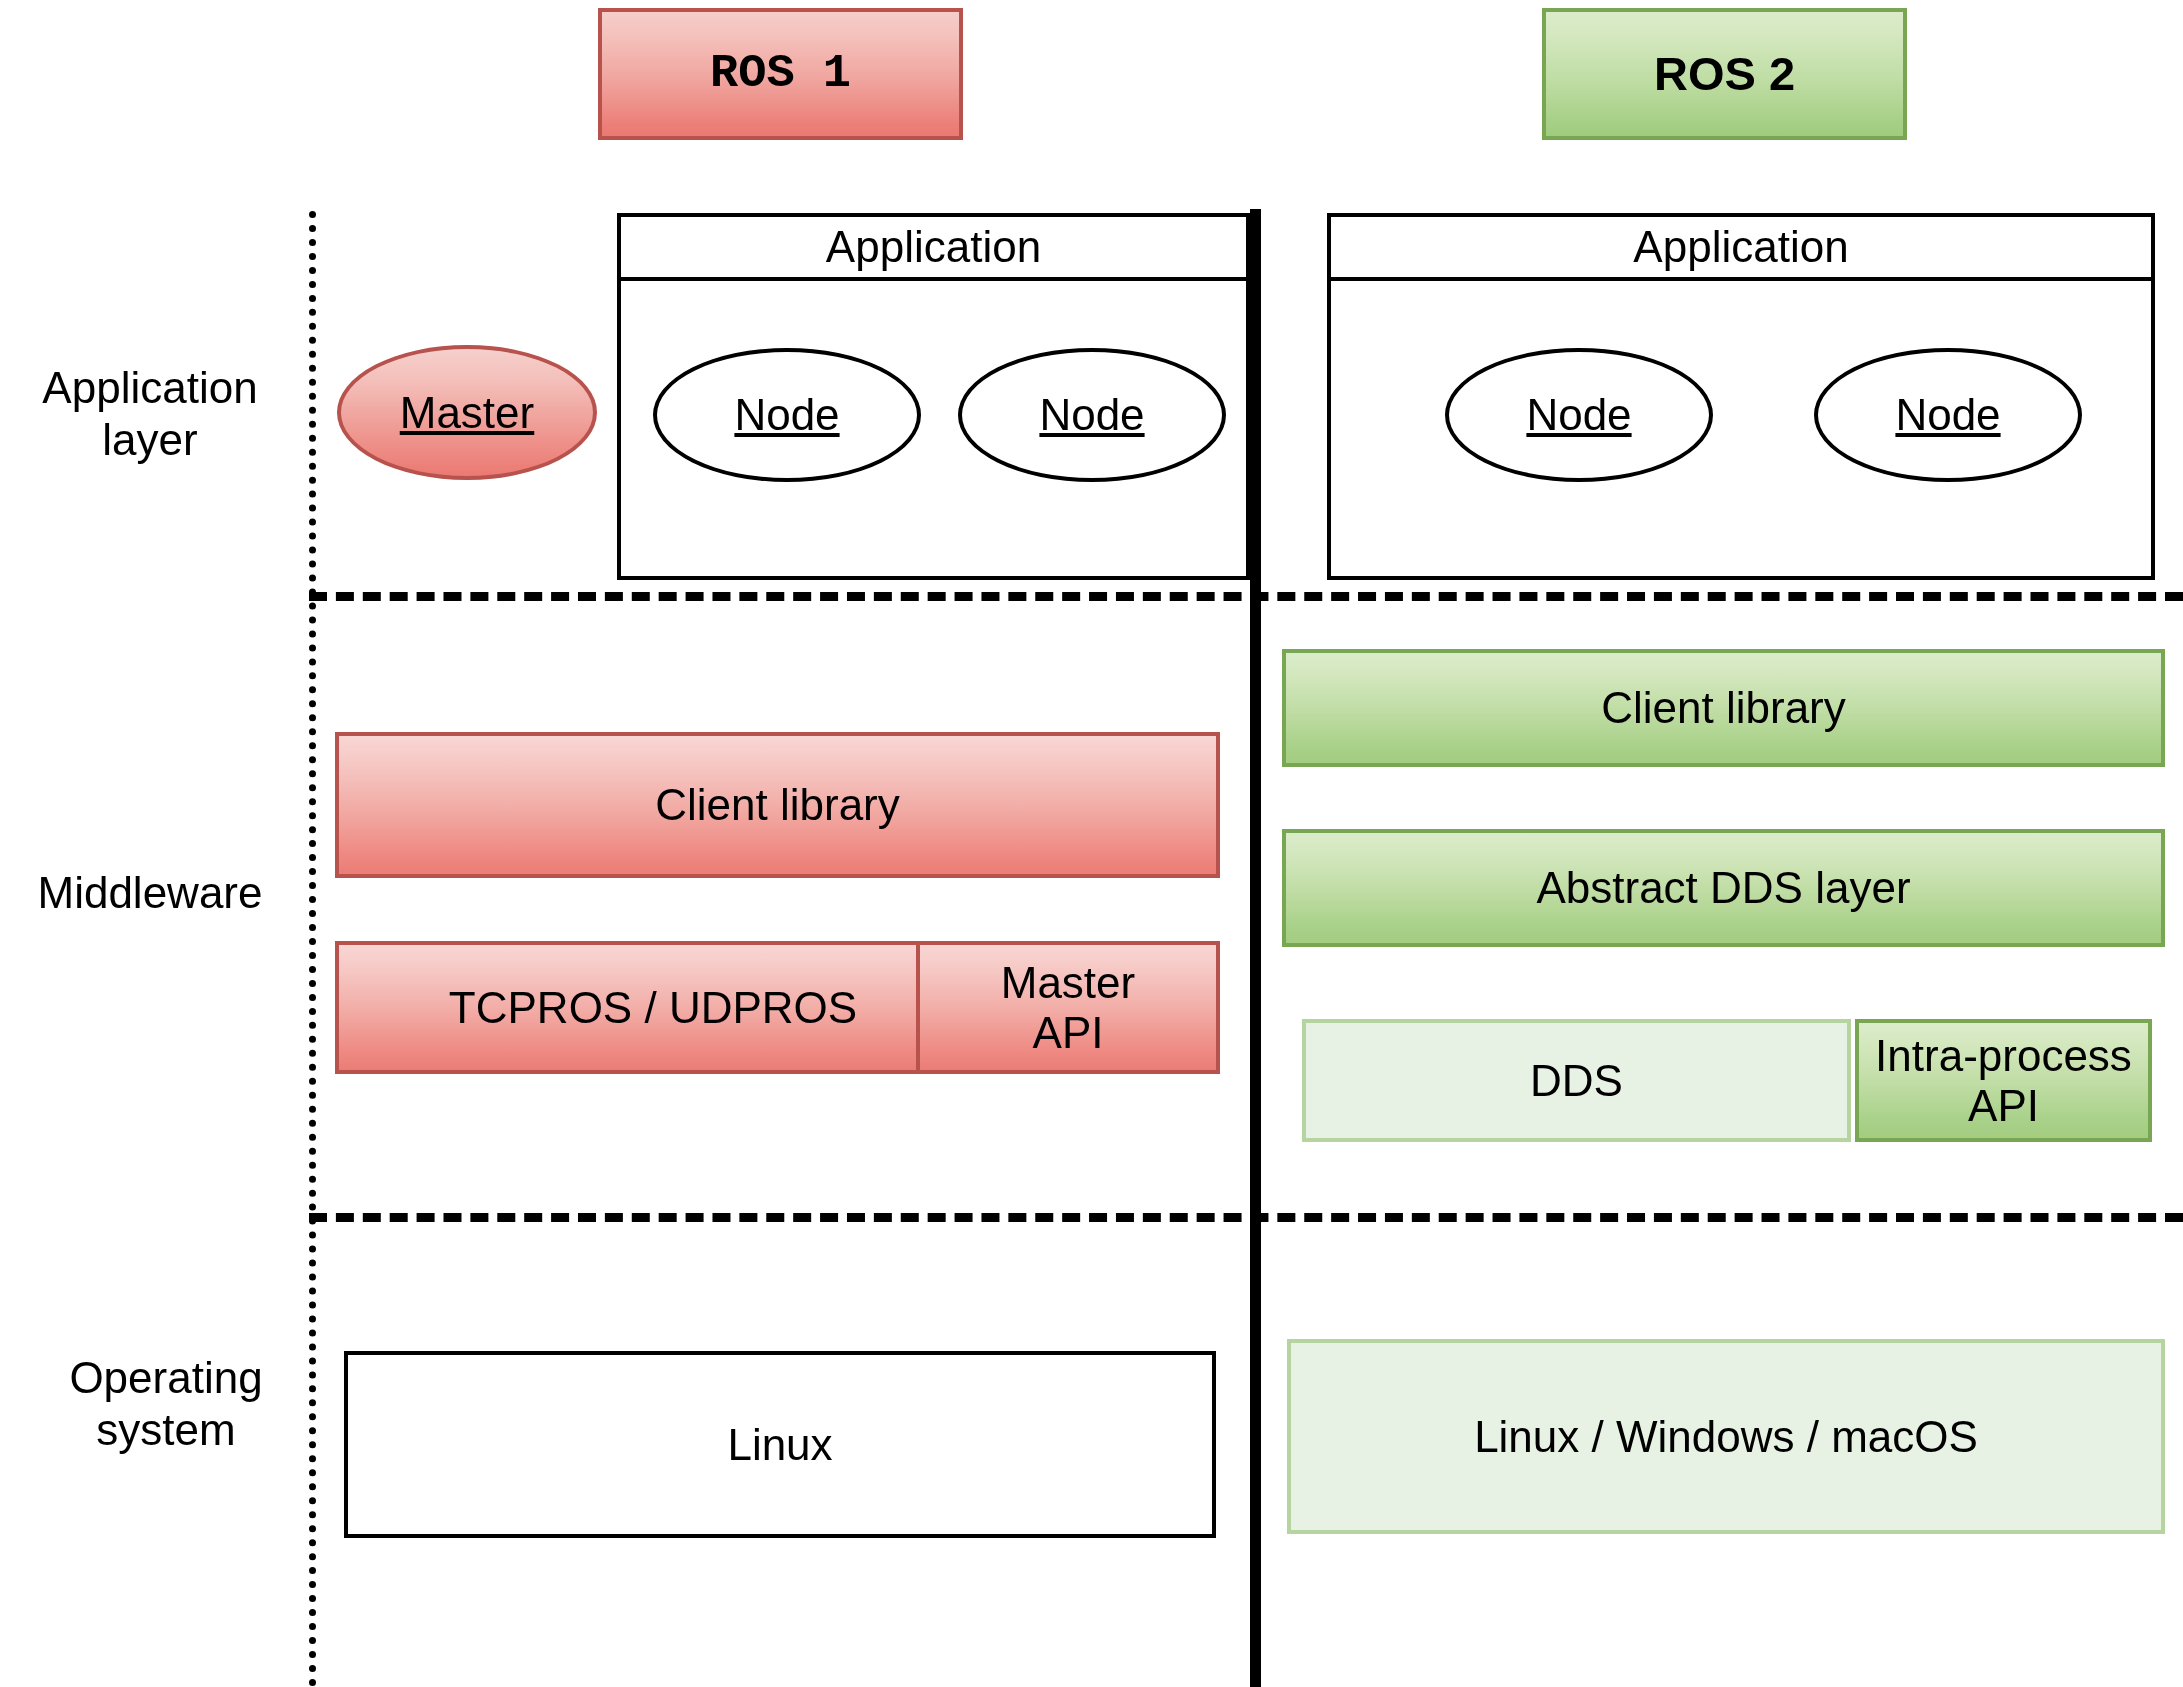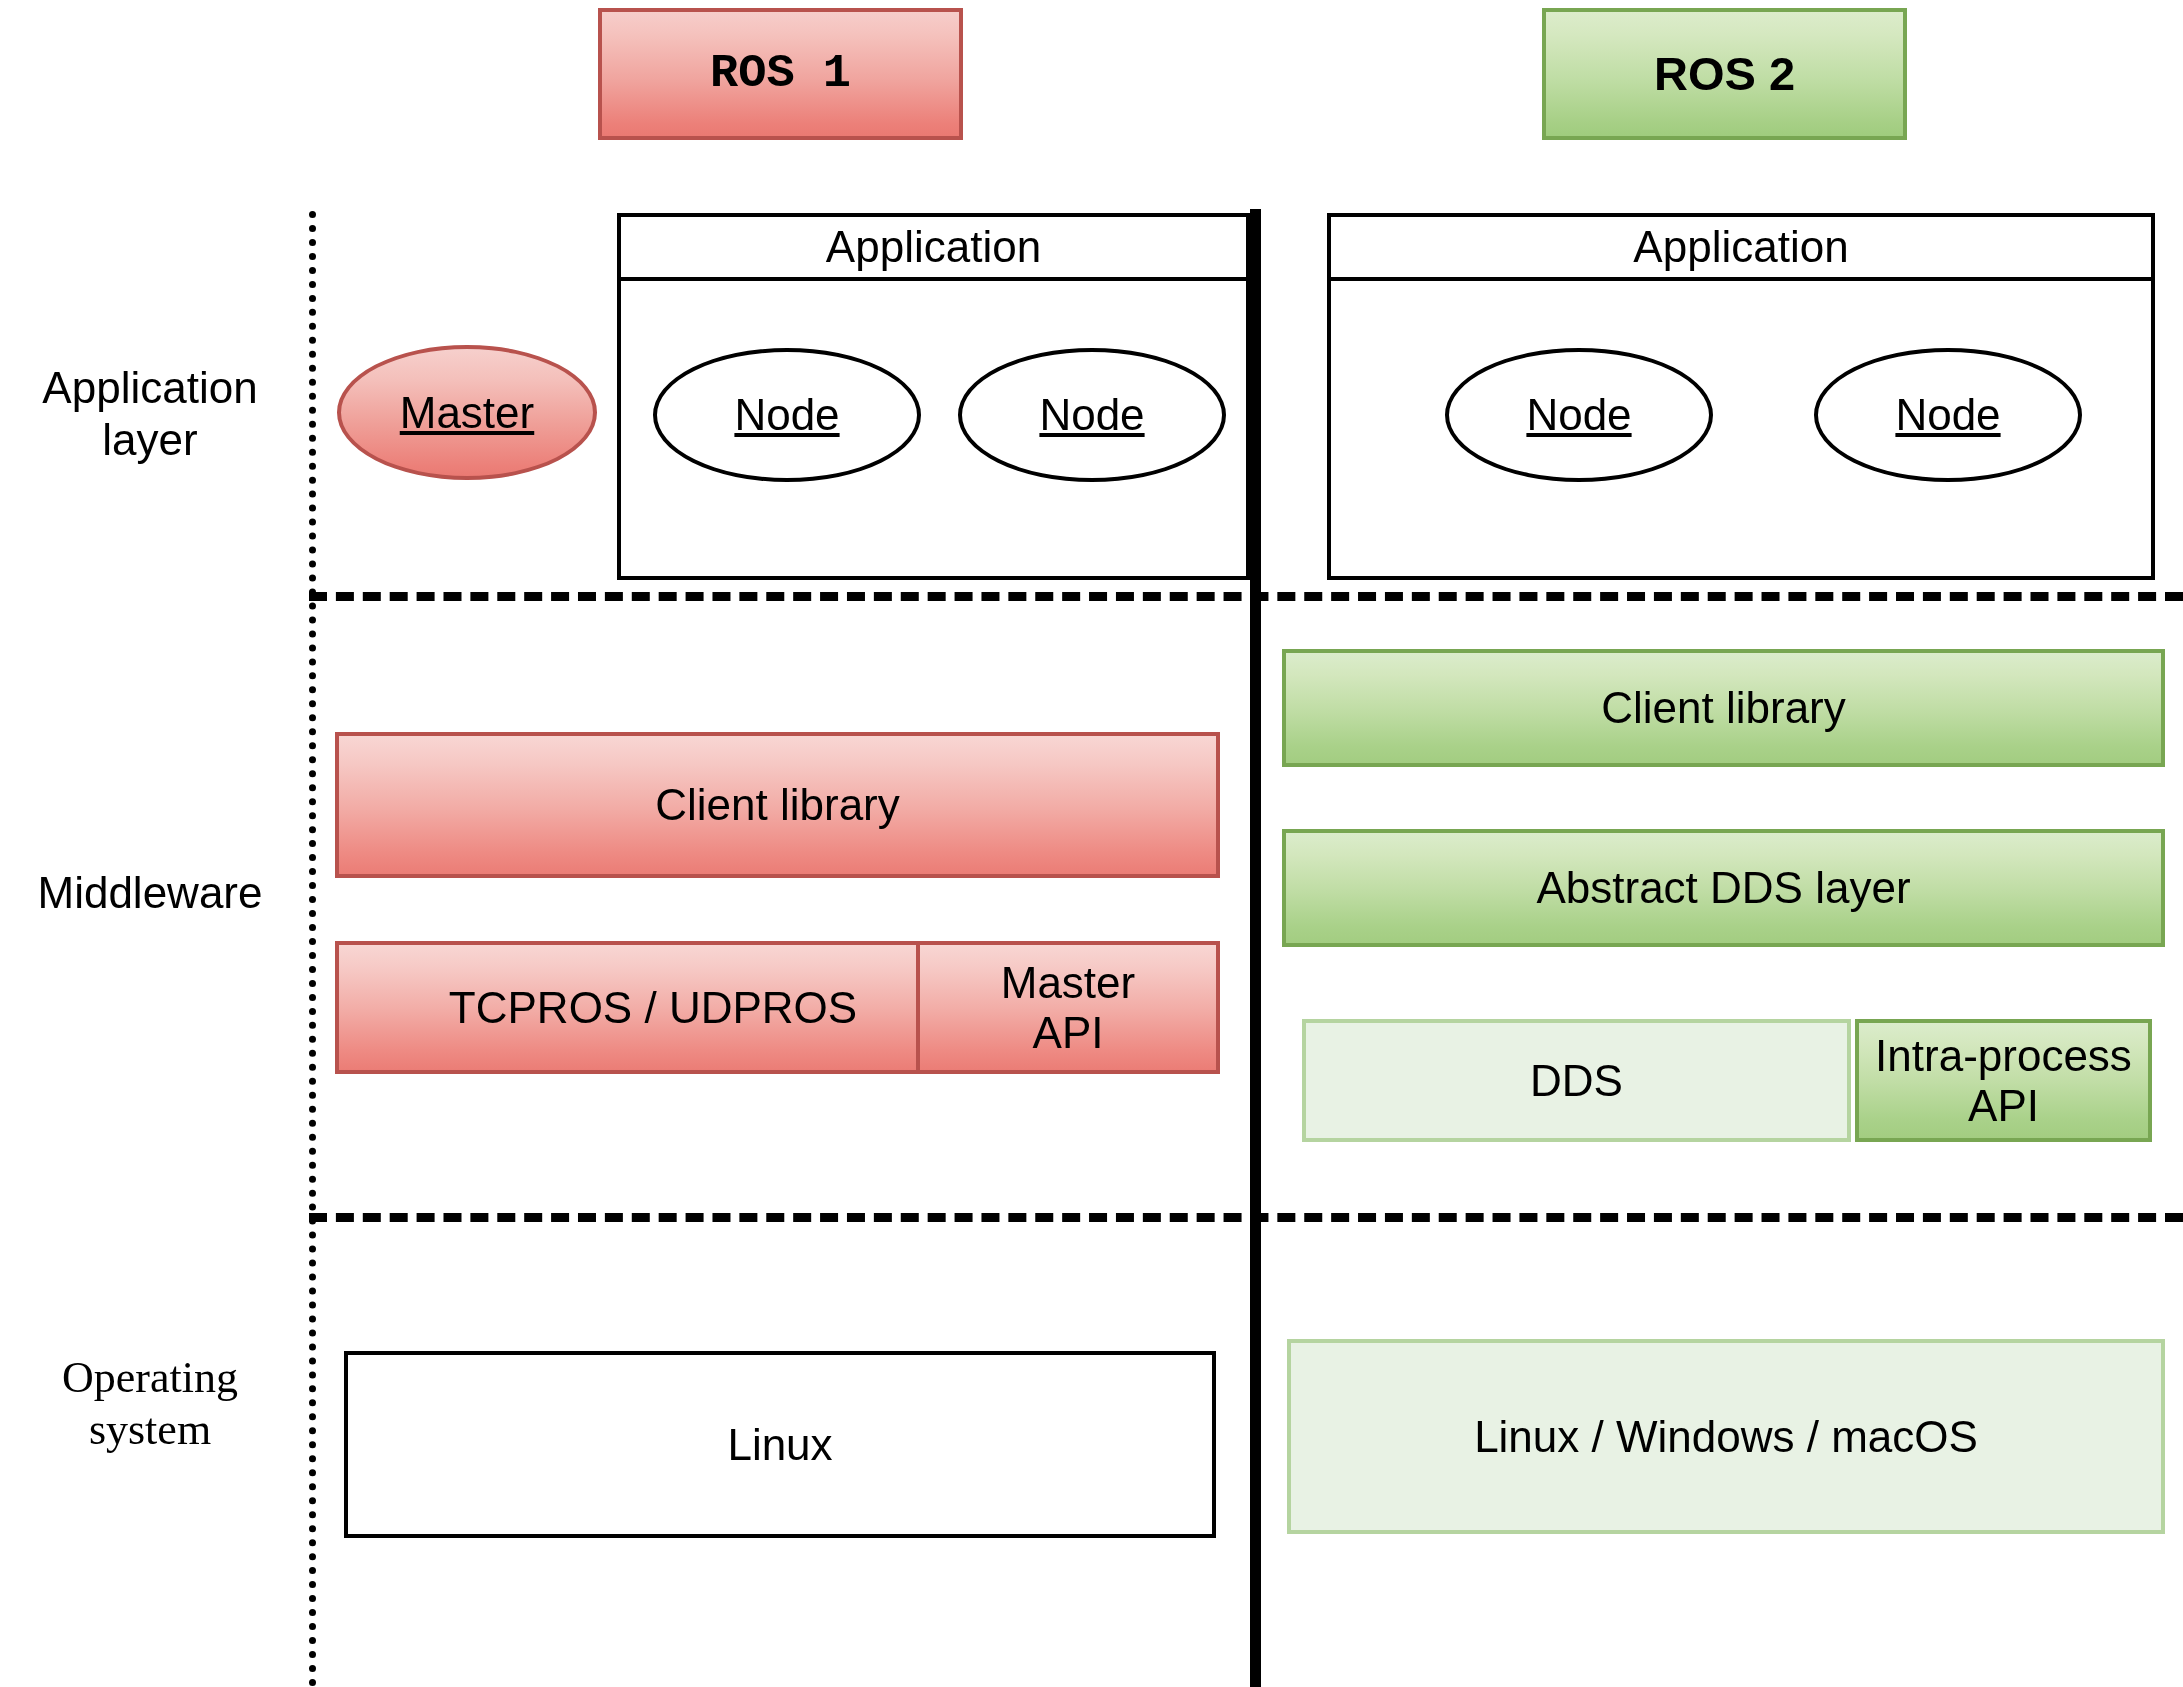--- a/index.html
+++ b/index.html
@@ -138,21 +138,21 @@
 
   <div class="abs ctr axis-label" style="left:0px; top:357px; width:300px; height:114px;">
     <span>Application
 layer</span>
   </div>
 
   <div class="abs ctr axis-label" style="left:0px; top:860px; width:300px; height:65px;">
     <span>Middleware</span>
   </div>
 
-  <div class="abs ctr axis-label" style="left:0px; top:1347px; width:300px; height:114px;font-family:Liberation Serif, serif;">
+  <div class="abs ctr axis-label" style="left:16px; top:1347px; width:300px; height:114px;">
     <span>Operating
 system</span>
   </div>
 
   <div class="abs dotted-vline" style="left:309px; top:211px; height:1476px;"></div>
 
   <div class="abs dashed-hline" style="left:309px; top:592px; width:1874px;"></div>
 
   <div class="abs dashed-hline" style="left:309px; top:1213px; width:1874px;"></div>
 

